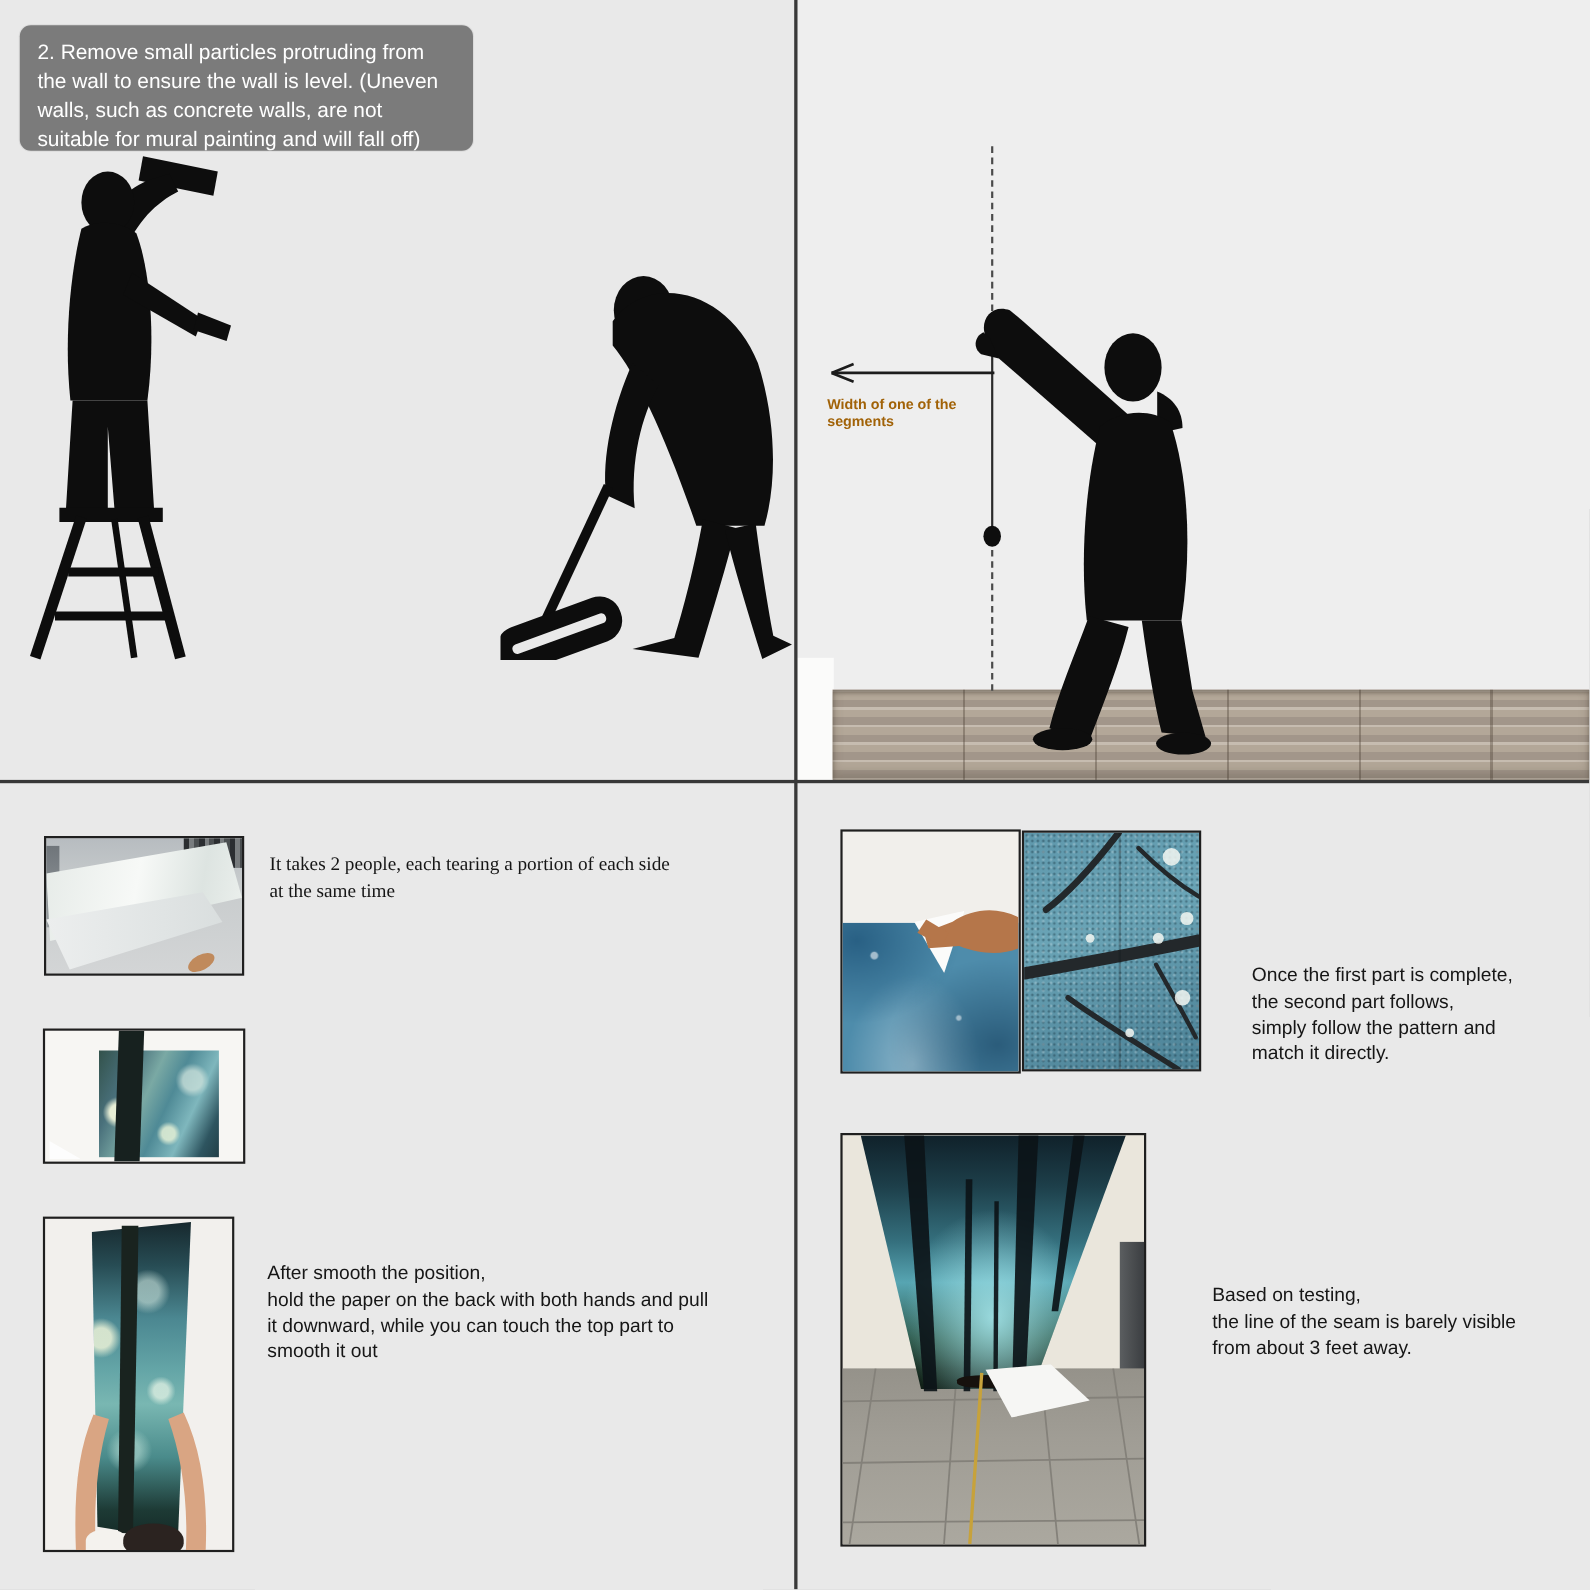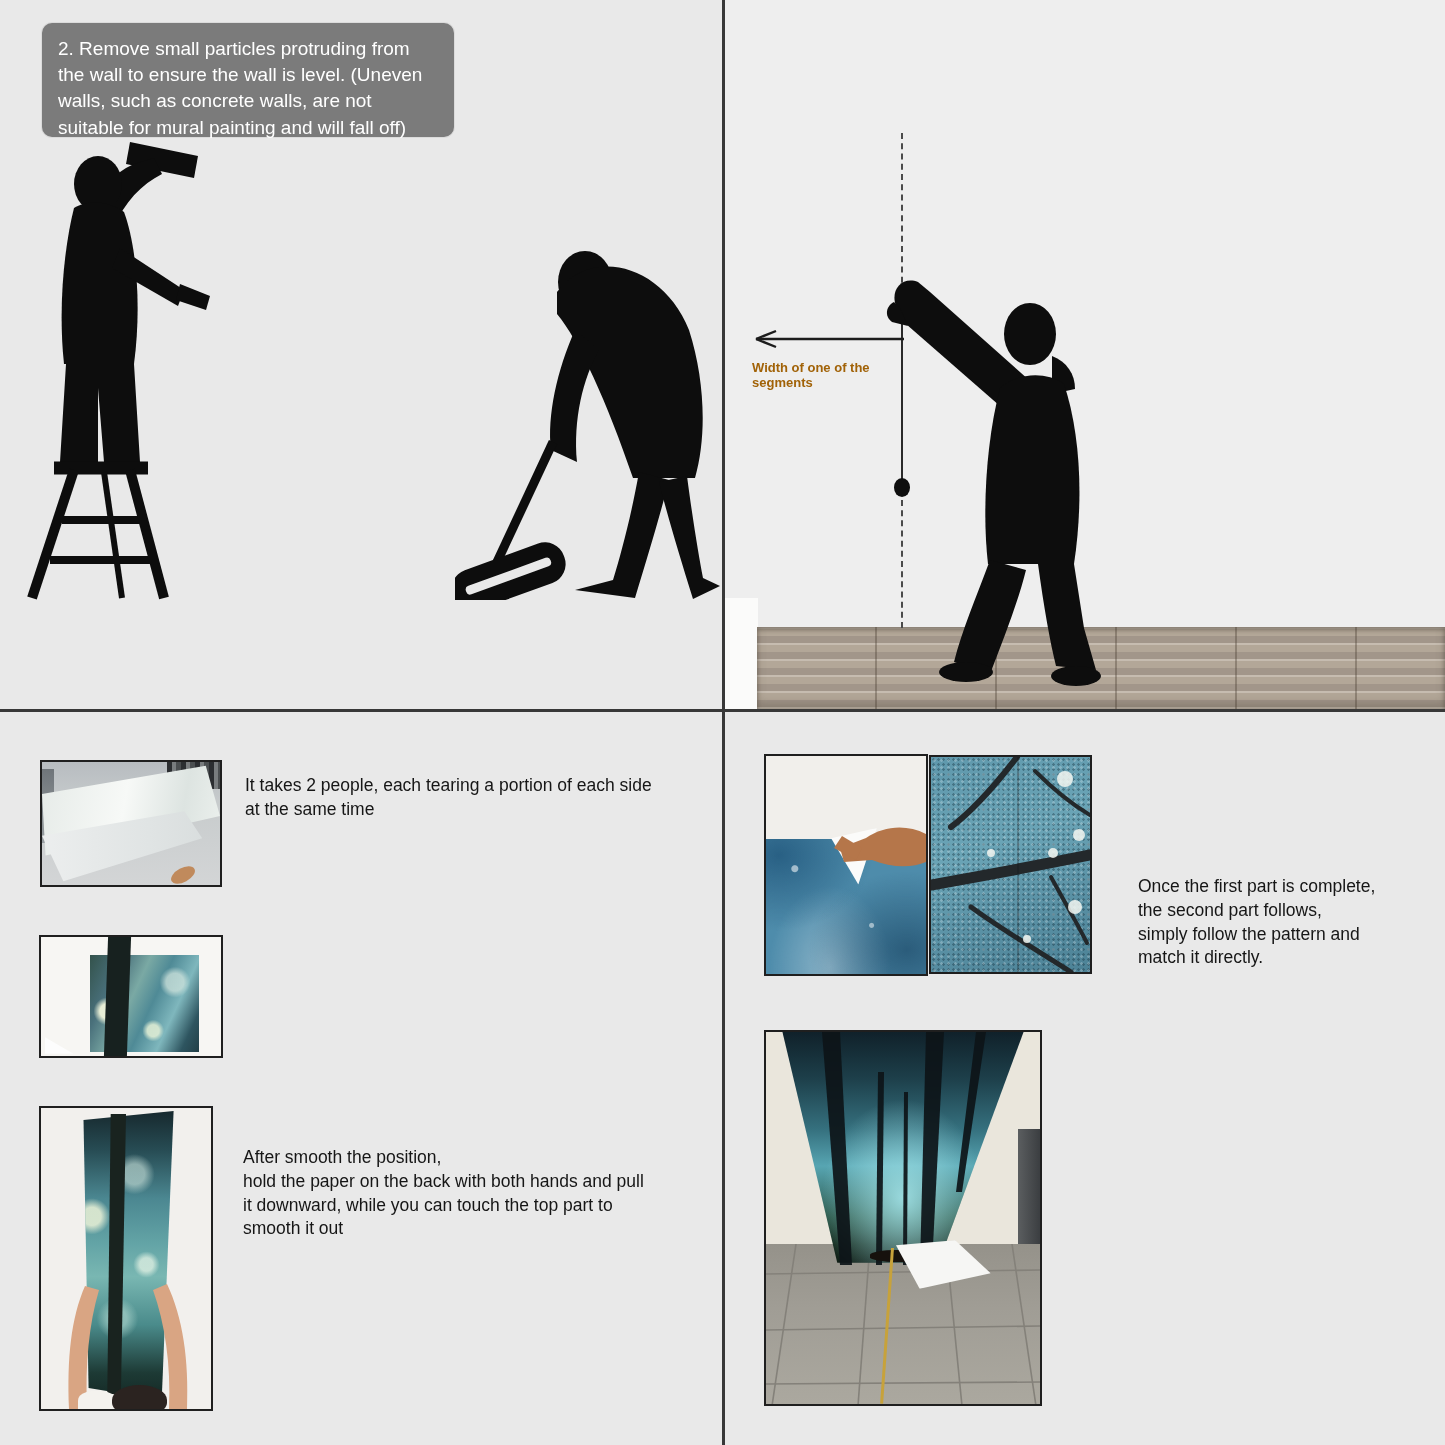--- a/index.html
+++ b/index.html
@@ -15,26 +15,26 @@
   
   .panel-tr{left:725px;top:0;width:720px;height:709px;background:#eeeeee;}
   .panel-bl{left:0;top:712px;width:722px;height:733px;background:#e9e9e9;}
   .panel-br{left:725px;top:712px;width:720px;height:733px;background:#e9e9e9;}
   
   .gray-box{
     background:#7b7b7b;border-radius:10px;color:#ffffff;
     padding:13px 16px;box-sizing:border-box;line-height:1.38;
     box-shadow:0 0 0 1px rgba(0,0,0,.06);
   }
-  .box2{left:18px;top:23px;width:412px;height:114px;font-size:19px;margin-left:24px;}
+  .box2{left:18px;top:23px;width:412px;height:114px;font-size:19px;}
   .box3{left:178px;top:343px;width:392px;height:82px;font-size:19px;}
   .box4{left:958px;top:157px;width:479px;height:110px;font-size:16.5px;}
   
   .tip{white-space:pre-line;font-size:17.5px;line-height:1.36;color:#161616;}
-  .tip1{left:245px;top:774px;width:445px;}
+  .tip1{left:245px;top:774px;width:445px;font-family:Liberation Serif, serif;}
   .tip2{left:245px;top:952px;width:420px;}
   .tip3{left:243px;top:1146px;width:445px;}
   .tip4{left:1138px;top:846px;width:300px;margin-top:29px;}
   .tip5{left:1102px;top:1166px;width:335px;}
   
   .width-label{left:752px;top:360px;width:148px;font-size:13px;font-weight:600;color:#a16207;}
   
   .plumb-dash-top{left:901px;top:133px;height:160px;width:0;border-left:2px dashed #4a4a4a;}
   .plumb-solid{left:901px;top:300px;height:180px;width:2px;background:#2a2a2a;}
   .plumb-bob{left:894px;top:478px;width:16px;height:19px;border-radius:50%;background:#0e0e0e;}
@@ -282,16 +282,19 @@
         <polygon points="160,0 178,0 166,233 154,233"></polygon>
         <polygon points="112,40 118,40 116,233 110,233"></polygon>
         <polygon points="138,60 142,60 141,233 137,233"></polygon>
         <polygon points="210,0 220,0 196,160 190,160"></polygon>
       </g>
     </svg>
     <div class="abs p5-roll"></div>
     <div class="abs p5-sheet"></div>
     <div class="abs p5-tape"></div>
   </div>
+  <div class="abs tip tip5">Based on testing,
+the line of the seam is barely visible
+from about 3 feet away.</div>
 
   <div class="abs divider-v"></div>
   <div class="abs divider-h"></div>
 </div>
 
 </body></html>

